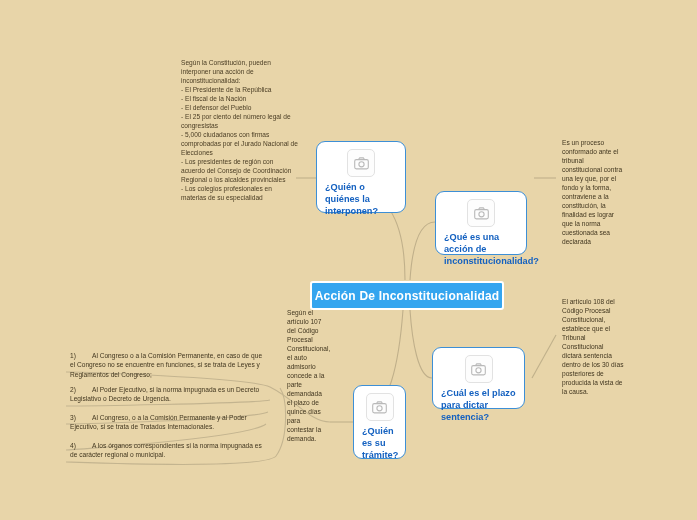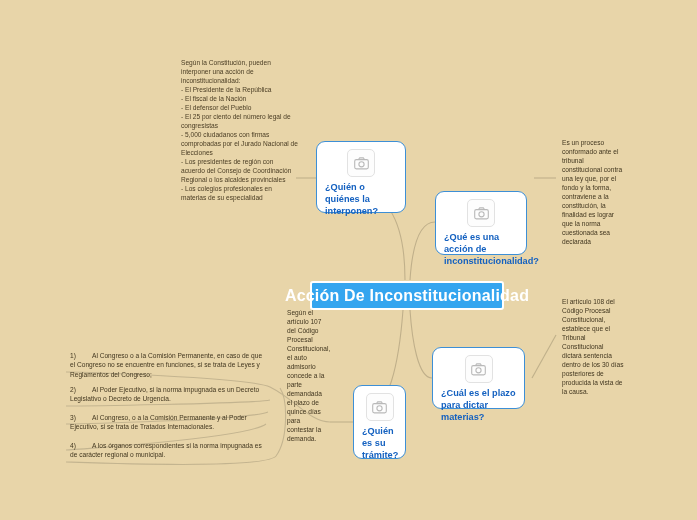--- a/index.html
+++ b/index.html
@@ -29,21 +29,21 @@
   }
 
   
   .central-node {
     position: absolute;
     background: #34a5ef;
     border: 2px solid #ffffff;
     border-radius: 3px;
     color: #ffffff;
     font-weight: bold;
-    font-size: 16px;
+    font-size: 12px;
     letter-spacing: 0.2px;
     display: flex;
     align-items: center;
     justify-content: center;
     box-sizing: border-box;
     white-space: nowrap;
   }
 
   
   .topic-node {
@@ -176,21 +176,21 @@
   </div>
 
   <div class="topic-node" style="left:432px; top:347px; width:93px; height:62px;">
     <div class="img-ph">
       <svg width="15" height="13" viewBox="0 0 15 13" xmlns="http://www.w3.org/2000/svg">
         <rect x="0.7" y="2.6" width="13.6" height="9.3" rx="1.6" fill="none" stroke="#b9b9b9" stroke-width="1.1"></rect>
         <path d="M4.6 2.6 L5.5 0.9 L9.5 0.9 L10.4 2.6" fill="none" stroke="#b9b9b9" stroke-width="1.1" stroke-linejoin="round"></path>
         <circle cx="7.5" cy="7.3" r="2.6" fill="none" stroke="#b9b9b9" stroke-width="1.1"></circle>
       </svg>
     </div>
-    <div class="topic-label">¿Cuál es el plazo para dictar materias?</div>
+    <div class="topic-label">¿Cuál es el plazo para dictar sentencia?</div>
   </div>
 
   <div class="note dark" style="left:562px; top:297px; width:62px;">El artículo 108 del Código Procesal Constitucional, establece que el Tribunal Constitucional dictará sentencia dentro de los 30 días posteriores de producida la vista de la causa.</div>
 
   <div class="topic-node" style="left:353px; top:385px; width:53px; height:74px;">
     <div class="img-ph">
       <svg width="15" height="13" viewBox="0 0 15 13" xmlns="http://www.w3.org/2000/svg">
         <rect x="0.7" y="2.6" width="13.6" height="9.3" rx="1.6" fill="none" stroke="#b9b9b9" stroke-width="1.1"></rect>
         <path d="M4.6 2.6 L5.5 0.9 L9.5 0.9 L10.4 2.6" fill="none" stroke="#b9b9b9" stroke-width="1.1" stroke-linejoin="round"></path>
         <circle cx="7.5" cy="7.3" r="2.6" fill="none" stroke="#b9b9b9" stroke-width="1.1"></circle>

